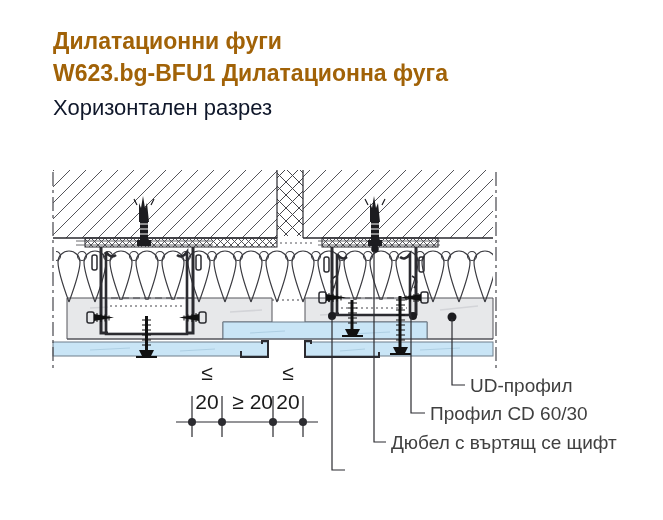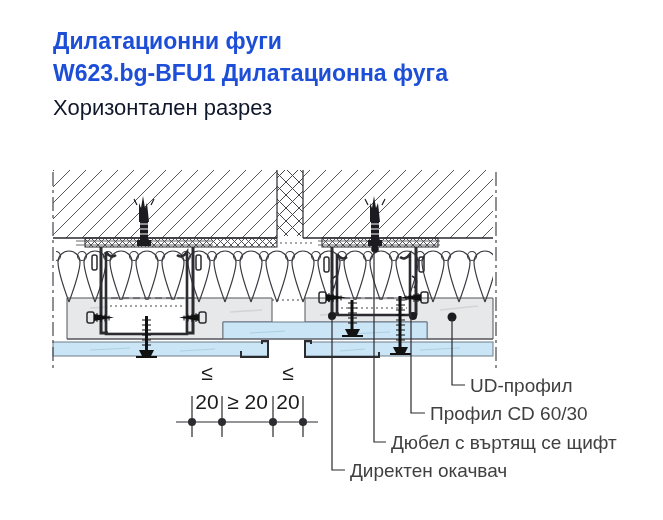--- a/index.html
+++ b/index.html
@@ -2,21 +2,21 @@
 <html><head>
 <meta charset="utf-8">
 <style>
   html,body{margin:0;padding:0;background:#fff;}
   .page{
     position:relative;width:663px;height:520px;background:#ffffff;
     font-family:"Liberation Sans", sans-serif;overflow:hidden;
   }
   .title1,.title2{
     position:absolute;left:53px;font-weight:bold;font-size:23px;
-    color:#1d4ed8;letter-spacing:0px;white-space:nowrap;
+    color:#a16207;letter-spacing:0px;white-space:nowrap;
   }
   .title1{top:28px;}
   .title2{top:60px;}
   .subtitle{
     position:absolute;left:53px;top:95px;font-size:22px;color:#0f172a;white-space:nowrap;
   }
   svg.draw{position:absolute;left:0;top:0;}
   .callout-label{
     position:absolute;font-size:19px;color:#404040;white-space:nowrap;line-height:19px;
   }
@@ -205,22 +205,21 @@
       <path d="M192,396 V437 M222,396 V437 M273,396 V437 M303,396 V437" stroke="#2b2b30" stroke-width="1.2" fill="none"></path>
       <circle cx="192" cy="422" r="4" fill="#2b2b30"></circle>
       <circle cx="222" cy="422" r="4" fill="#2b2b30"></circle>
       <circle cx="273" cy="422" r="4" fill="#2b2b30"></circle>
       <circle cx="303" cy="422" r="4" fill="#2b2b30"></circle>
     </g>
   </svg>
 
   <div class="dim-text" style="left:190px;top:362px;width:34px;">≤</div>
   <div class="dim-text" style="left:190px;top:391px;width:34px;">20</div>
-  <div class="dim-text" style="left:222px;top:391px;width:51px;">≥ 20</div>
+  <div class="dim-text" style="left:222px;top:391px;width:51px;text-align:right;">≥ 20</div>
   <div class="dim-text" style="left:271px;top:362px;width:34px;">≤</div>
   <div class="dim-text" style="left:271px;top:391px;width:34px;">20</div>
 
   <div class="callout-label" style="left:470px;top:376px;">UD-профил</div>
   <div class="callout-label" style="left:430px;top:404px;">Профил CD 60/30</div>
   <div class="callout-label" style="left:391px;top:433px;">Дюбел с въртящ се щифт</div>
-  <div class="callout-label" style="left:350px;top:461px;">Директен окачвач</div>
 
 </div>
 
 </body></html>

